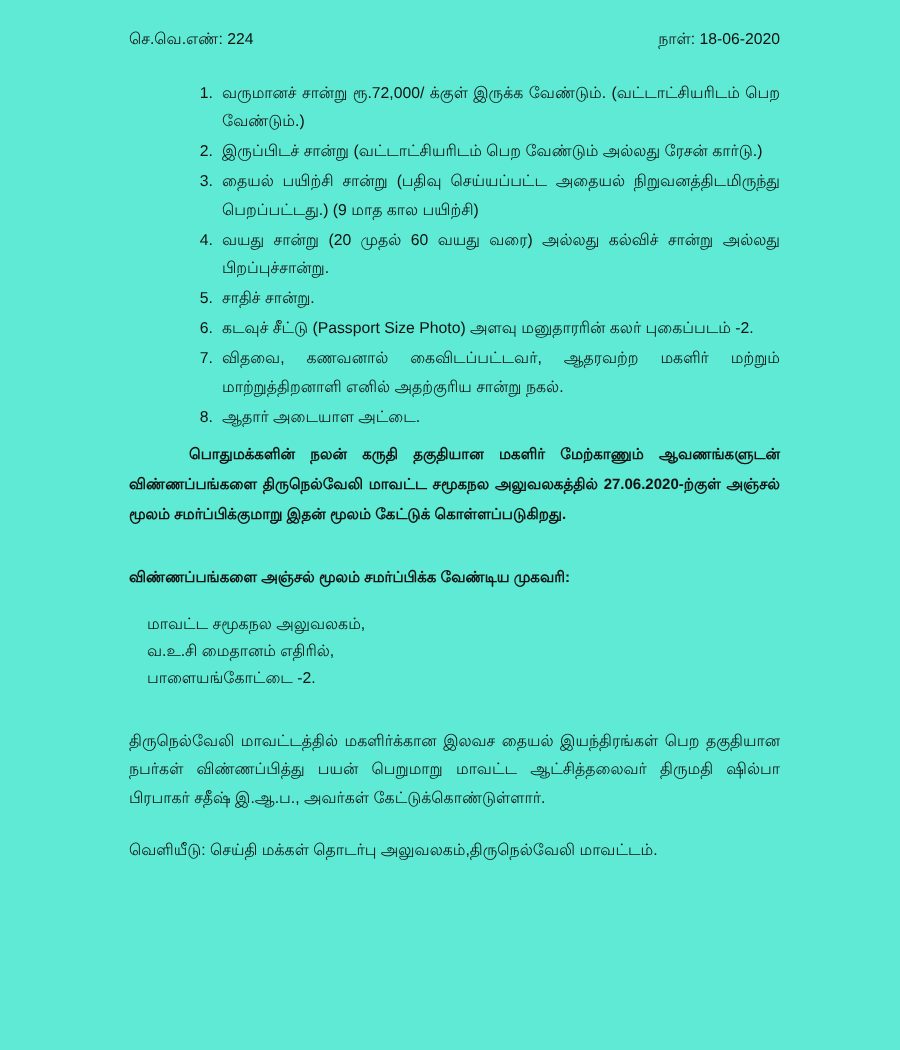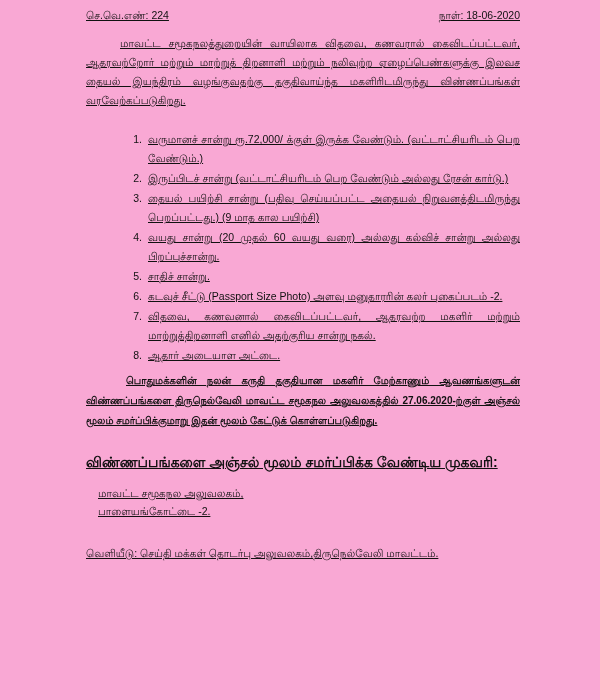--- a/index.html
+++ b/index.html
@@ -13,24 +13,23 @@
     height: 700px;
     font-family: "Liberation Sans", "DejaVu Sans", sans-serif;
     color: #111111;
     -webkit-font-smoothing: antialiased;
   }
   .page {
     position: relative;
     width: 600px;
     height: 700px;
     box-sizing: border-box;
-    padding: 8px 80px 6px 86px;
-    background: #f9a8d4;
+    padding: 19px 80px 6px 86px;
+    background: #5eead4;
     overflow: hidden;
-    text-decoration: underline;
   }
 
   
   .header-row {
     display: flex;
     justify-content: space-between;
     align-items: baseline;
     font-size: 10.5px;
     line-height: 14px;
     margin-bottom: 12px;
@@ -103,21 +102,21 @@
     text-decoration: underline;
     font-weight: bold;
     margin: 0 10px;
   }
 
   
   .address-section {
     margin-top: 22px;
   }
   .address-heading {
-    font-size: 14px;
+    font-size: 10px;
     font-weight: bold;
     line-height: 19px;
     margin: 0 0 6px 0;
   }
   .address-lines {
     margin: 12px;
     padding: 0;
     list-style: none;
   }
   .address-lines li {
@@ -139,41 +138,42 @@
 </head>
 <body>
 
 <div class="page">
 
   <div class="header-row">
     <span class="meta">செ.வெ.எண்: 224</span>
     <span class="meta">நாள்: 18-06-2020</span>
   </div>
 
-  <p class="para">மாவட்ட சமூகநலத்துறையின் வாயிலாக விதவை, கணவரால் கைவிடப்பட்டவர், ஆதரவற்றோர் மற்றும் மாற்றுத் திறனாளி மற்றும் நலிவுற்ற ஏழைப்பெண்களுக்கு இலவச தையல் இயந்திரம் வழங்குவதற்கு தகுதிவாய்ந்த மகளிரிடமிருந்து விண்ணப்பங்கள் வரவேற்கப்படுகிறது.</p>
 
   <ol class="req-list">
     <li>வருமானச் சான்று ரூ.72,000/ க்குள் இருக்க வேண்டும். (வட்டாட்சியரிடம் பெற வேண்டும்.)</li>
     <li>இருப்பிடச் சான்று (வட்டாட்சியரிடம் பெற வேண்டும் அல்லது ரேசன் கார்டு.)</li>
     <li>தையல் பயிற்சி சான்று (பதிவு செய்யப்பட்ட அதையல் நிறுவனத்திடமிருந்து பெறப்பட்டது.) (9 மாத கால பயிற்சி)</li>
     <li>வயது சான்று (20 முதல் 60 வயது வரை) அல்லது கல்விச் சான்று அல்லது பிறப்புச்சான்று.</li>
     <li>சாதிச் சான்று.</li>
     <li>கடவுச் சீட்டு (Passport Size Photo) அளவு மனுதாரரின் கலர் புகைப்படம் -2.</li>
     <li>விதவை, கணவனால் கைவிடப்பட்டவர், ஆதரவற்ற மகளிர் மற்றும் மாற்றுத்திறனாளி எனில் அதற்குரிய சான்று நகல்.</li>
     <li>ஆதார் அடையாள அட்டை.</li>
   </ol>
 
   <p class="para-bold">பொதுமக்களின் நலன் கருதி தகுதியான மகளிர் மேற்காணும் ஆவணங்களுடன் விண்ணப்பங்களை திருநெல்வேலி மாவட்ட சமூகநல அலுவலகத்தில் 27.06.2020-ற்குள் அஞ்சல் மூலம் சமர்ப்பிக்குமாறு இதன் மூலம் கேட்டுக் கொள்ளப்படுகிறது.</p>
 
 
   <div class="address-section">
     <div class="address-heading">விண்ணப்பங்களை அஞ்சல் மூலம் சமர்ப்பிக்க வேண்டிய முகவரி:</div>
     <ul class="address-lines">
       <li>மாவட்ட சமூகநல அலுவலகம்,</li>
+      <li>வ.உ.சி மைதானம் எதிரில்,</li>
       <li>பாளையங்கோட்டை -2.</li>
     </ul>
   </div>
 
   <div class="closing">
+    <p class="para no-indent">திருநெல்வேலி மாவட்டத்தில் மகளிர்க்கான இலவச தையல் இயந்திரங்கள் பெற தகுதியான நபர்கள் விண்ணப்பித்து பயன் பெறுமாறு மாவட்ட ஆட்சித்தலைவர் திருமதி ஷில்பா பிரபாகர் சதீஷ் இ.ஆ.ப., அவர்கள் கேட்டுக்கொண்டுள்ளார்.</p>
     <div class="release-line">வெளியீடு: செய்தி மக்கள் தொடர்பு அலுவலகம்,திருநெல்வேலி மாவட்டம்.</div>
   </div>
 
 </div>
 
 </body></html>

